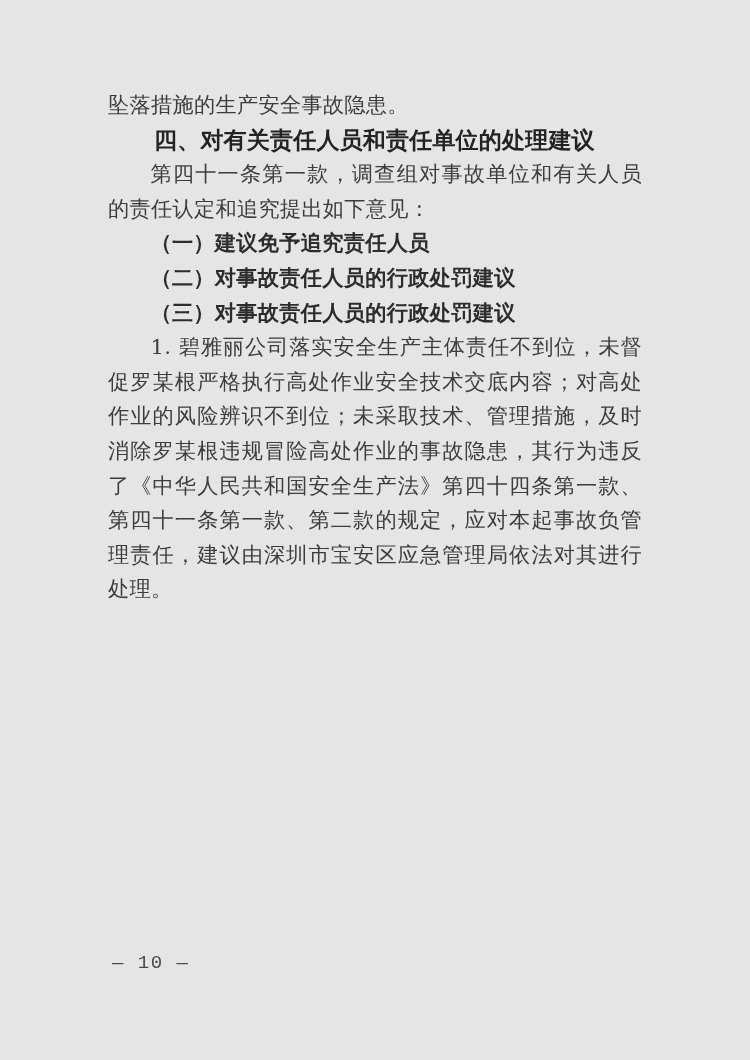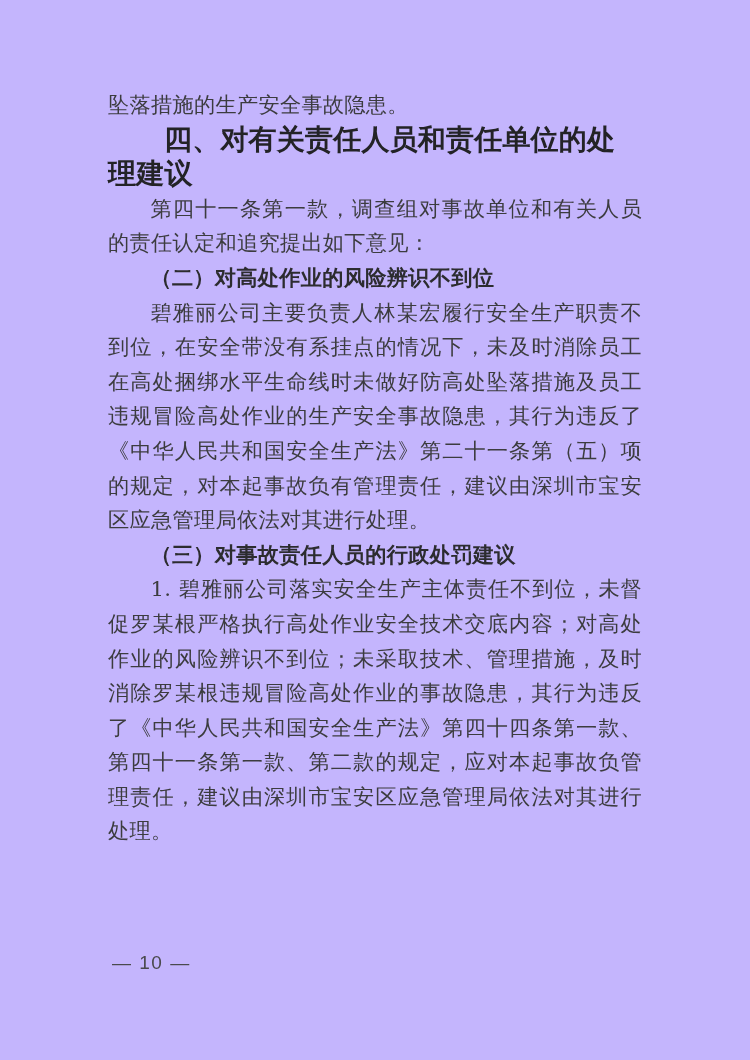--- a/index.html
+++ b/index.html
@@ -4,21 +4,21 @@
 <style>
   html, body {
     margin: 0;
     padding: 0;
     background: #ffffff;
   }
   .page {
     position: relative;
     width: 750px;
     height: 1060px;
-    background: #c4b5fd;
+    background: #e5e5e5;
     overflow: hidden;
     box-sizing: border-box;
   }
   .content {
     position: absolute;
     left: 108px;
     top: 88px;
     width: 534px;
   }
   
@@ -35,21 +35,21 @@
   }
   .para.indent {
     text-indent: 2em;
   }
   .para.cont {
     text-indent: 0;
   }
   
   .h-section {
     font-family: "DejaVu Sans", "Liberation Sans", sans-serif;
-    font-size: 28px;
+    font-size: 23px;
     line-height: 34.6px;
     color: #232326;
     font-weight: 700;
     margin: 0;
     text-indent: 2em;
     letter-spacing: 0.2px;
   }
   
   .h-sub {
     font-family: "DejaVu Serif", "Liberation Serif", serif;
@@ -58,45 +58,45 @@
     color: #2c2c2f;
     font-weight: 700;
     margin: 0;
     text-indent: 2em;
     letter-spacing: 0.3px;
   }
   .page-number {
     position: absolute;
     left: 112px;
     top: 952px;
-    font-family: Liberation Sans, sans-serif;
+    font-family: Liberation Mono, monospace;
     font-size: 19px;
     color: #4a4a4d;
     letter-spacing: 1.5px;
     white-space: nowrap;
   }
 </style>
 </head>
 <body>
 
 <div class="page">
 
   <div class="content">
 
     <p class="para cont">坠落措施的生产安全事故隐患。</p>
 
     <h2 class="h-section">四、对有关责任人员和责任单位的处理建议</h2>
 
     <p class="para indent">第四十一条第一款，调查组对事故单位和有关人员的责任认定和追究提出如下意见：</p>
 
+    <h3 class="h-sub">（一）建议免予追究责任人员</h3>
 
 
-    <h3 class="h-sub">（二）对高处作业的风险辨识不到位</h3>
+    <h3 class="h-sub">（二）对事故责任人员的行政处罚建议</h3>
 
-    <p class="para indent">碧雅丽公司主要负责人林某宏履行安全生产职责不到位，在安全带没有系挂点的情况下，未及时消除员工在高处捆绑水平生命线时未做好防高处坠落措施及员工违规冒险高处作业的生产安全事故隐患，其行为违反了《中华人民共和国安全生产法》第二十一条第（五）项的规定，对本起事故负有管理责任，建议由深圳市宝安区应急管理局依法对其进行处理。</p>
 
     <h3 class="h-sub">（三）对事故责任人员的行政处罚建议</h3>
 
     <p class="para indent">1. 碧雅丽公司落实安全生产主体责任不到位，未督促罗某根严格执行高处作业安全技术交底内容；对高处作业的风险辨识不到位；未采取技术、管理措施，及时消除罗某根违规冒险高处作业的事故隐患，其行为违反了《中华人民共和国安全生产法》第四十四条第一款、第四十一条第一款、第二款的规定，应对本起事故负管理责任，建议由深圳市宝安区应急管理局依法对其进行处理。</p>
 
   </div>
 
   <div class="page-number">— 10 —</div>
 
 </div>

